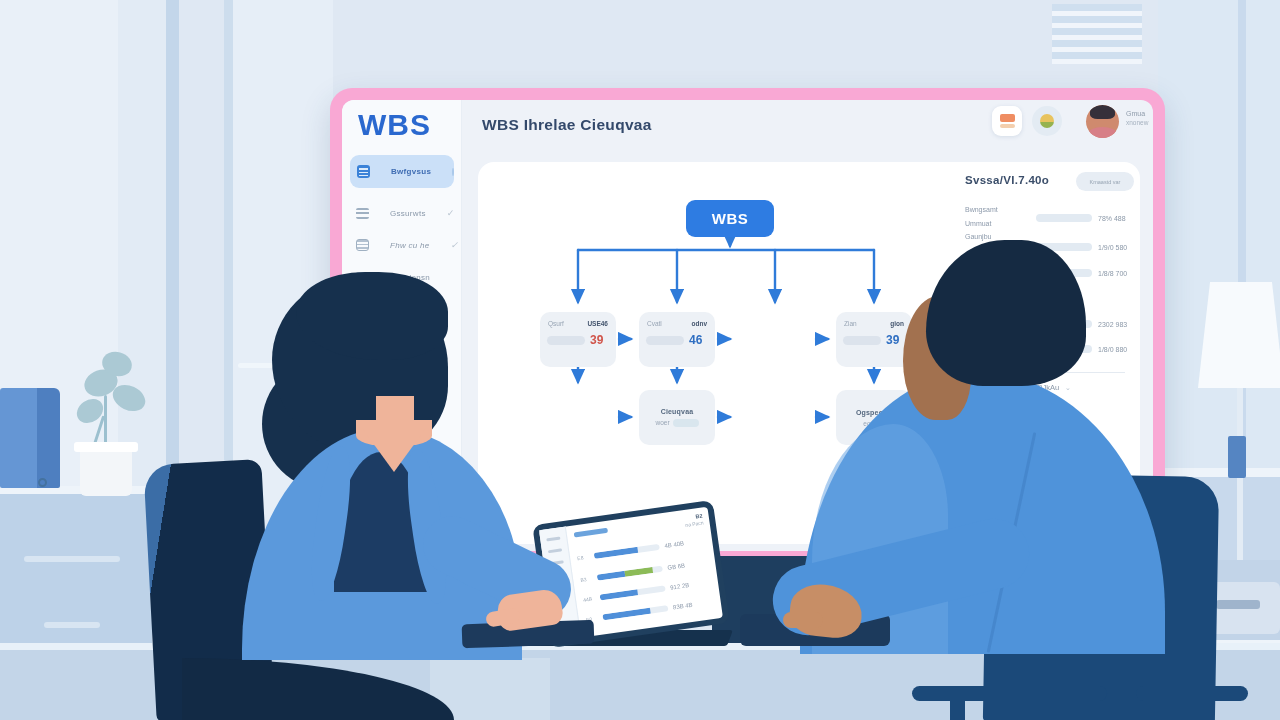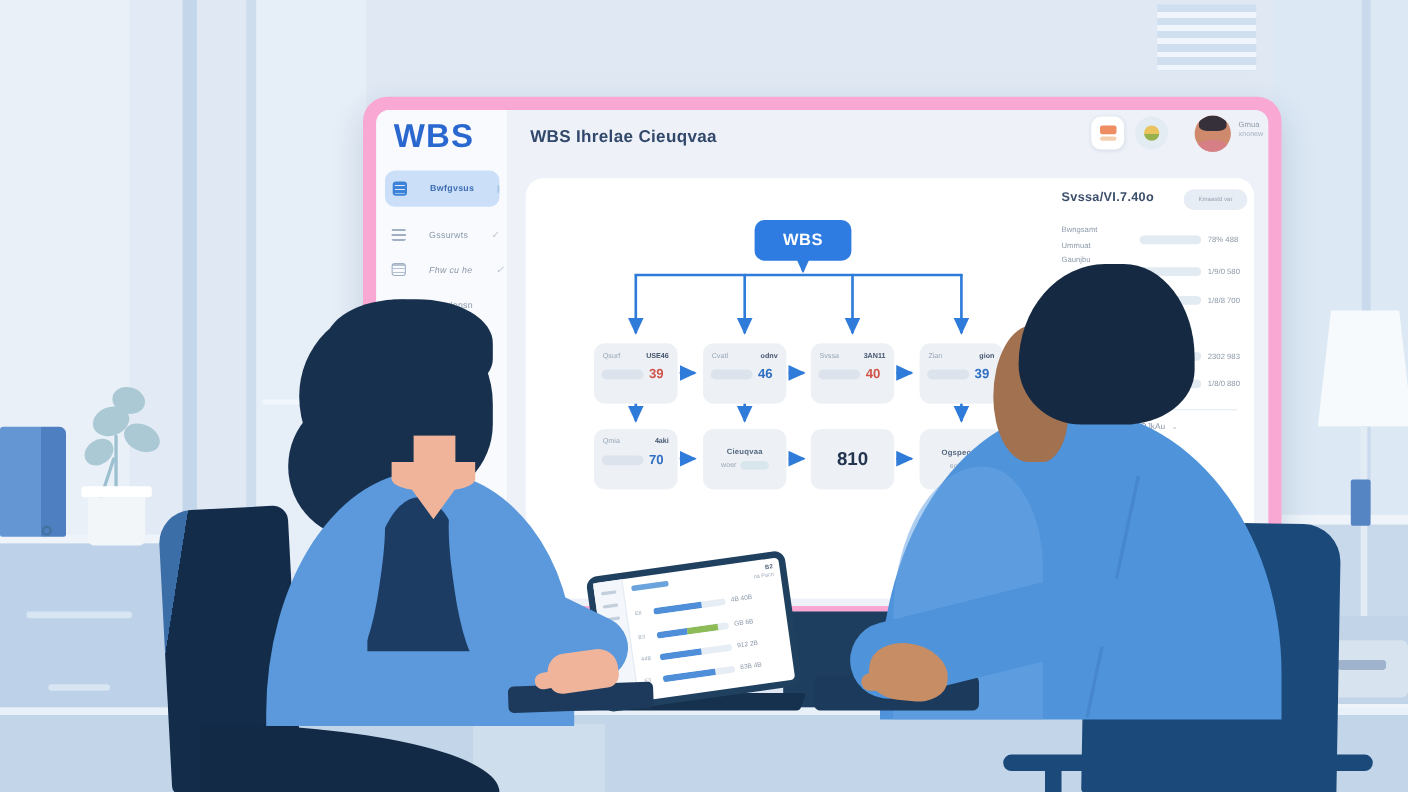--- a/index.html
+++ b/index.html
@@ -287,57 +287,34 @@
         <div class="wnode" style="left:161px;top:150px;">
           <div class="lbls">
               <span class="tag">Cvatl</span>
               <span class="code">odnv</span>
             </div>
           <div class="barrow">
               <span class="track"><span class="fill" style="background: rgb(233, 106, 69); width: 26px;"></span></span>
               <span class="val" style="color: rgb(47, 111, 194);">46</span>
             </div>
         </div>
-        <div class="wnode" style="left:259px;top:150px;">
-          <div class="lbls">
-              <span class="tag">Svssa</span>
-              <span class="code">3AN11</span>
-            </div>
-          <div class="barrow">
-              <span class="track"><span class="fill" style="background: rgb(240, 162, 77); width: 26px;"></span></span>
-              <span class="val" style="color: rgb(208, 84, 74);">40</span>
-            </div>
-        </div>
         <div class="wnode" style="left:358px;top:150px;">
           <div class="lbls">
               <span class="tag">Zian</span>
               <span class="code">gion</span>
             </div>
           <div class="barrow">
               <span class="track"><span class="fill" style="background: rgb(143, 193, 88); width: 26px;"></span></span>
               <span class="val" style="color: rgb(47, 111, 194);">39</span>
             </div>
         </div>
 
-        <div class="wnode" style="left:62px;top:228px;">
-          <div class="lbls">
-              <span class="tag">Qmia</span>
-              <span class="code">4aki</span>
-            </div>
-          <div class="barrow">
-              <span class="track"><span class="fill" style="background: rgb(233, 106, 69); width: 30px;"></span></span>
-              <span class="val" style="color: rgb(47, 111, 194);">70</span>
-            </div>
-        </div>
         <div class="wnode textnode" style="left:161px;top:228px;">
           <span class="tline1">Cieuqvaa</span>
           <span class="tline2"><span>woer</span><span class="pill"></span></span>
-        </div>
-        <div class="wnode textnode" style="left:259px;top:228px;">
-          <span class="bigval">810</span>
         </div>
         <div class="wnode textnode" style="left:358px;top:228px;">
           <span class="tline1">Ogspeonn</span>
           <span class="tline2">eoa/iao</span>
         </div>
 
         <div class="side-panel">
           <div class="panel-title">Svssa/VI.7.40o</div>
           <div class="panel-btn">Kmaastd var</div>
           <div class="panel-labels">

